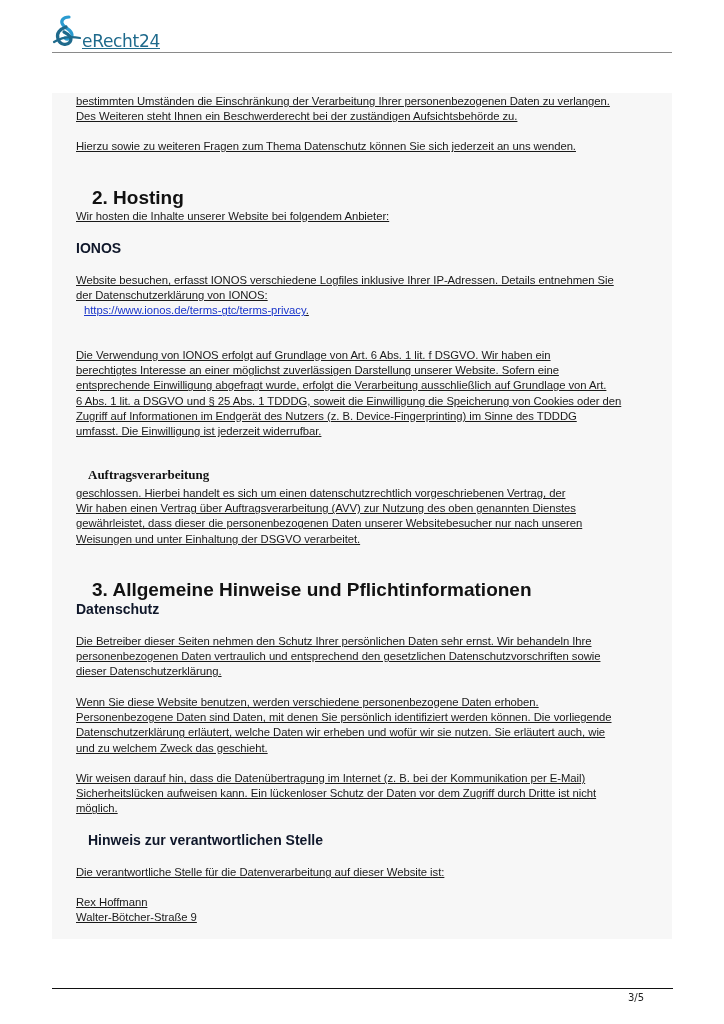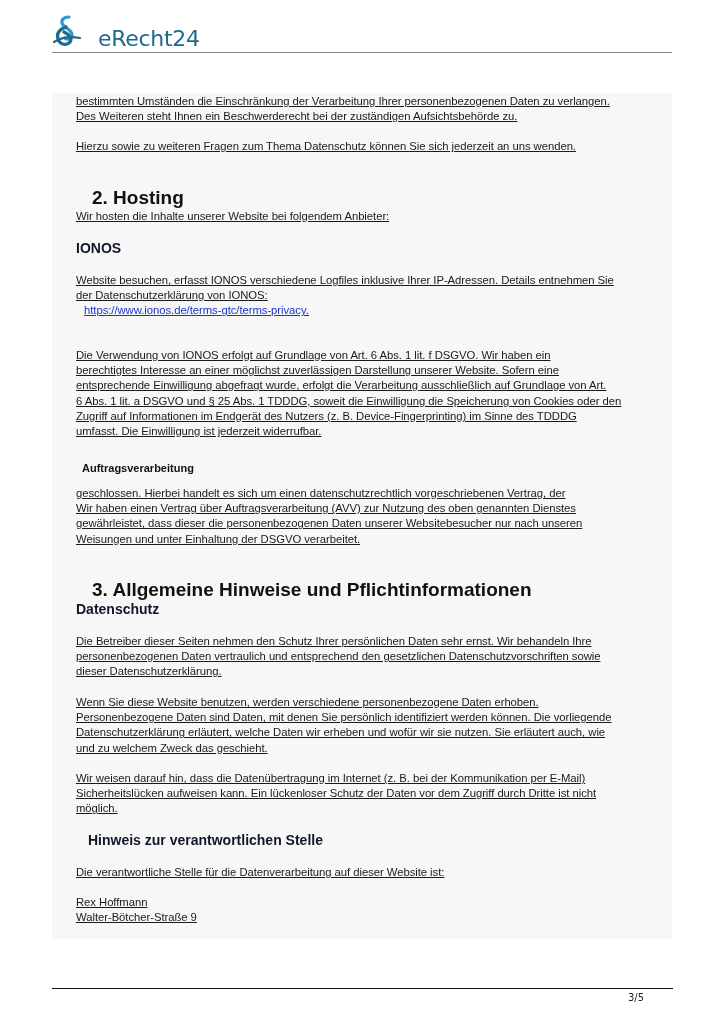--- a/index.html
+++ b/index.html
@@ -30,26 +30,27 @@
       display: flex;
       align-items: flex-end;
     }
     .logo-icon {
       width: 30px;
       height: 38px;
       display: block;
     }
     .logo-text {
       font-family: "DejaVu Sans", "Liberation Sans", sans-serif;
-      font-size: 22px;
+      font-size: 17px;
       color: #1f6a8c;
       letter-spacing: -0.3px;
       line-height: 1;
-      margin-left: 16px;
+      margin-left: 0px;
       padding-bottom: 2px;
+      text-decoration: underline;
     }
     .header-rule {
       position: absolute;
       left: 0;
       top: 38px;
       width: 620px;
       height: 1px;
       background: #8a8a8a;
     }
     .content {
@@ -78,25 +79,26 @@
       color: #111;
     }
     .h3 {
       font-size: 14px;
       font-weight: bold;
       margin: 0;
       line-height: 18px;
       color: #0f172a;
     }
     .h4 {
-      font-size: 11px;
+      font-size: 13px;
       font-weight: bold;
-      margin: 6px;
+      margin: 12px;
       line-height: 15px;
       color: #111;
+      font-family: Liberation Serif, serif;
     }
     .link {
       color: #1a35c9;
       text-decoration: underline;
       padding-left: 8px;
     }
     .abs { position: absolute; left: 24px; right: 20px; }
     .footer-rule {
       position: absolute;
       left: 52px;

